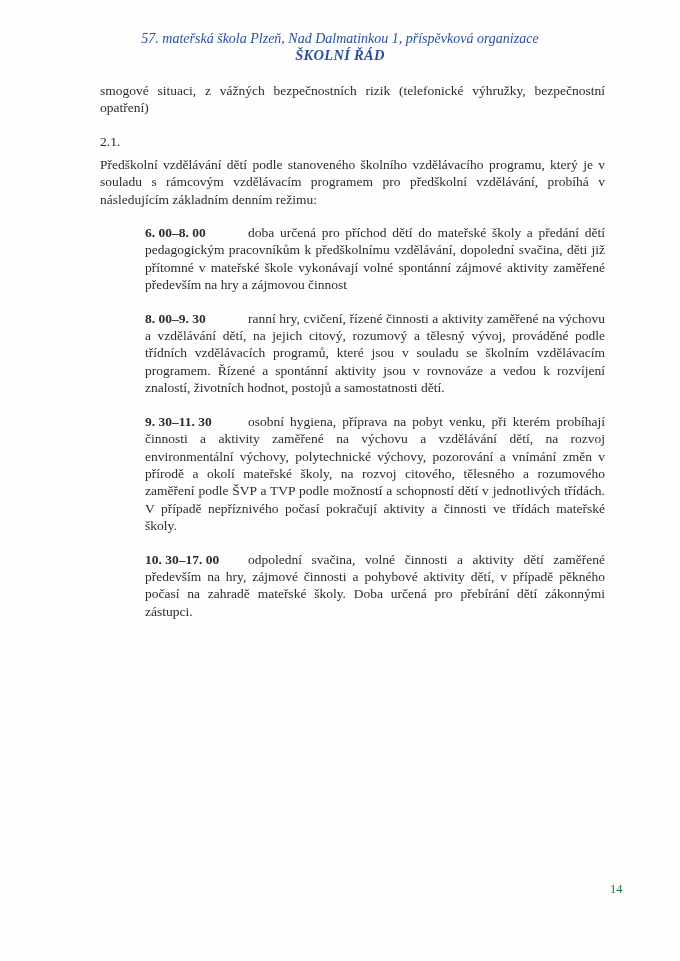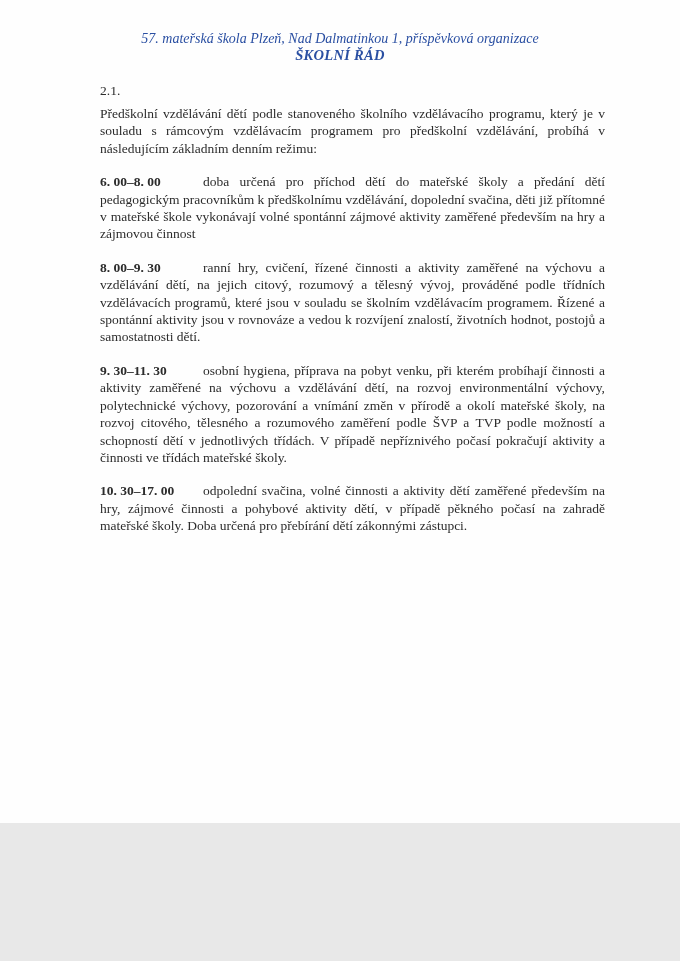--- a/index.html
+++ b/index.html
@@ -3,21 +3,21 @@
 <meta charset="utf-8">
 <style>
   html, body {
     margin: 0;
     padding: 0;
     background: #e8e8e8;
   }
   .page {
     position: relative;
     width: 680px;
-    height: 823px;
+    height: 961px;
     background: #fefefe;
     font-family: "Liberation Serif", "DejaVu Serif", serif;
     color: #2c2c2c;
     overflow: hidden;
     box-sizing: border-box;
   }
   .doc-header {
     padding-top: 30px;
     text-align: center;
     line-height: 17px;
@@ -44,20 +44,21 @@
     flex-direction: column;
   }
   .hang .num {
     flex: 0 0 23px;
   }
   .hang .body {
     flex: 1;
     text-align: justify;
   }
   .sched {
+    margin-left: 45px; 
   }
   .sched .time {
     font-weight: bold;
     display: inline-block;
     min-width: 103px;
   }
   .sec3 {
     margin-left: -22px; 
     margin-top: 24px;
     text-align: left;
@@ -75,20 +76,21 @@
 
 <div class="page">
 
   <div class="doc-header">
     <div class="org-line" style="color: rgb(42, 79, 162);">57. mateřská škola Plzeň, Nad Dalmatinkou 1, příspěvková organizace</div>
     <div class="doc-title" style="color: rgb(42, 79, 162); font-family: Liberation Serif, serif;">ŠKOLNÍ ŘÁD</div>
   </div>
 
   <div class="content">
 
+    <p>smogové situaci, z vážných bezpečnostních rizik (telefonické výhružky, bezpečnostní opatření)</p>
 
     <p class="hang">
       <span class="num">2.1.</span>
       <span class="body">Předškolní vzdělávání dětí podle stanoveného školního vzdělávacího programu, který je v souladu s rámcovým vzdělávacím programem pro předškolní vzdělávání, probíhá v následujícím základním denním režimu:</span>
     </p>
 
     <p class="sched">
       <b class="time">6. 00–8. 00</b><span>doba určená pro příchod dětí do mateřské školy a předání dětí pedagogickým pracovníkům k předškolnímu vzdělávání, dopolední svačina, děti již přítomné v mateřské škole vykonávají volné spontánní zájmové aktivity zaměřené především na hry a zájmovou činnost</span>
     </p>
 

